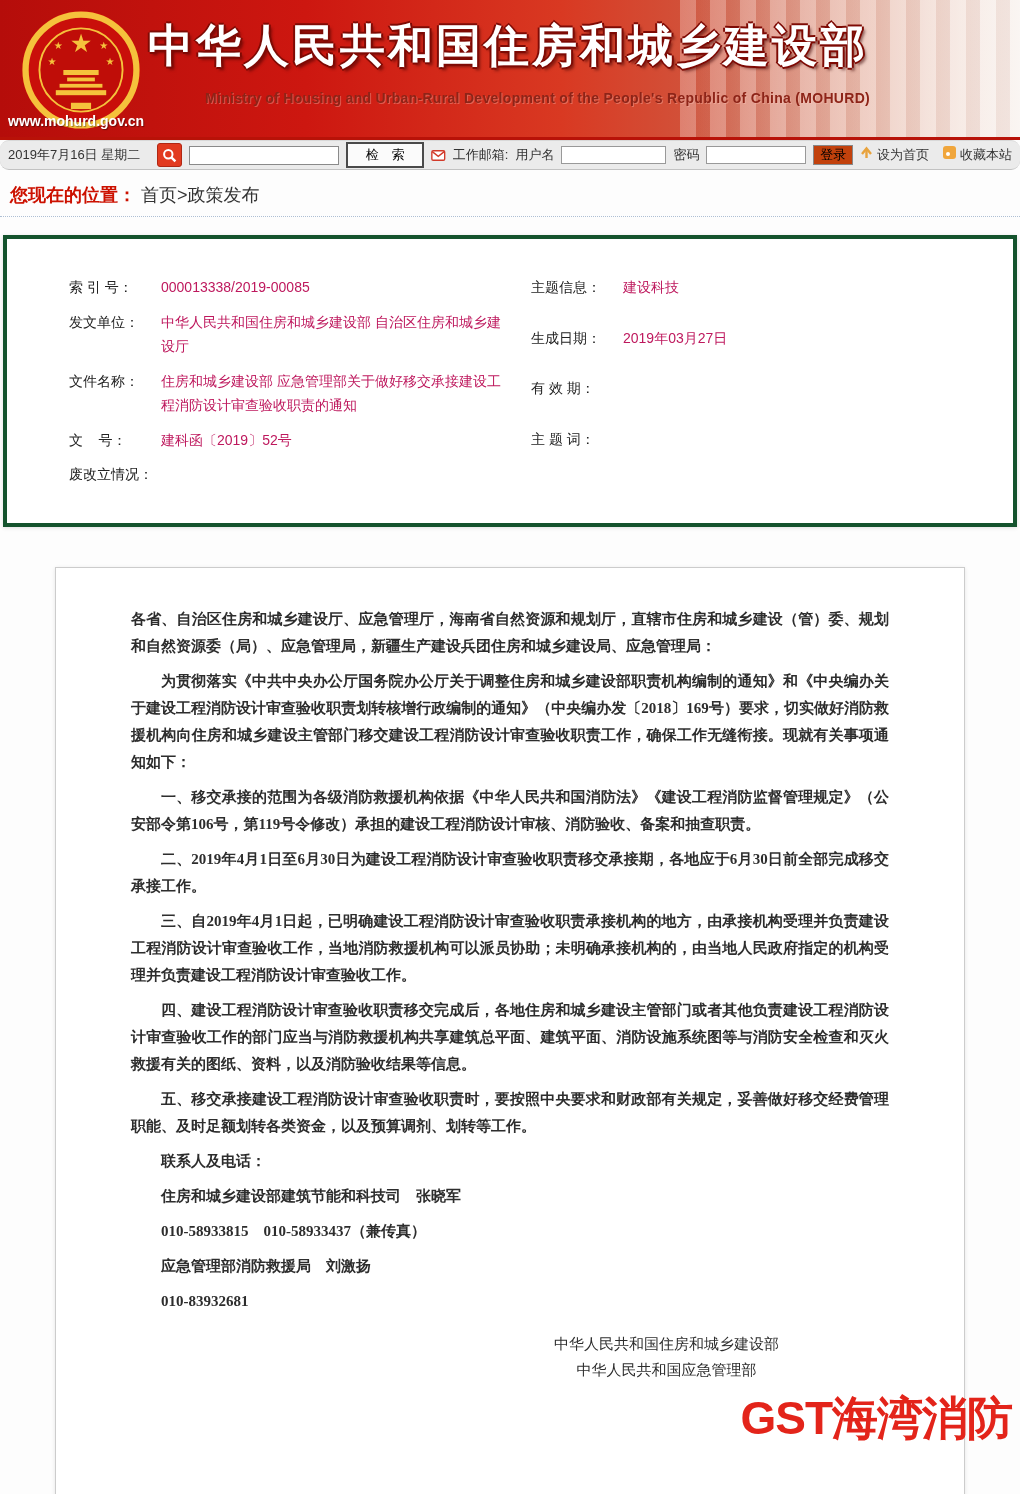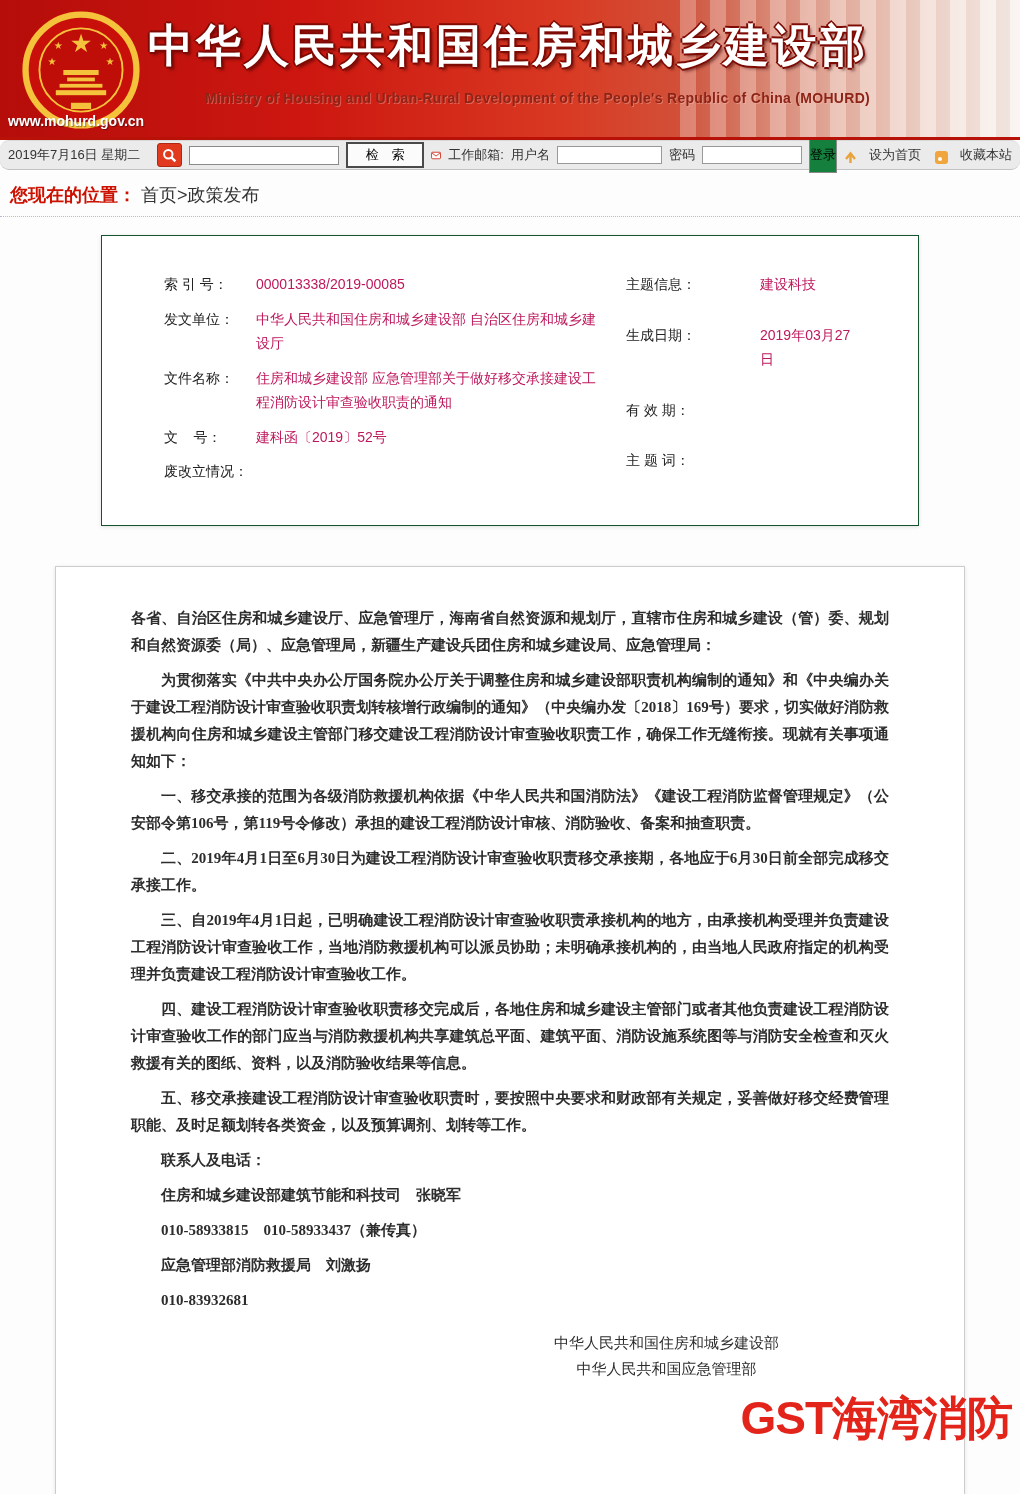--- a/index.html
+++ b/index.html
@@ -29,38 +29,38 @@
     display:flex; align-items:center; padding:0 8px; font-size:13px; color:#333; gap:7px;border-radius:9px; }
   .tb-date { margin-right:10px; white-space:nowrap; }
   .tb-mag { width:25px; height:24px; background:#e23a1f; border:1px solid #b02713; border-radius:3px;
     display:flex; align-items:center; justify-content:center; cursor:pointer; flex:none; }
   .tb-search-input { width:150px; height:19px; border:1px solid #8a8a8a; background:#fff; }
   .tb-search-btn { min-width:78px; height:26px; border:2px solid #4a4a4a; background:#fbfbfb;
     font-size:13px; cursor:pointer; font-weight:normal; }
   .tb-label { white-space:nowrap; }
   .tb-input { width:105px; height:18px; border:1px solid #999; background:#fff; }
   .tb-input.pwd { width:100px; }
-  .tb-login { width:46px; height:36px; border:1px solid #888; background:#15803d; font-size:13px; cursor:pointer; }
+  .tb-login { width:46px; height:20px; border:1px solid #888; background:#c2410c; font-size:13px; cursor:pointer; }
   .tb-right { margin-left:auto; display:flex; align-items:center; gap:14px; white-space:nowrap; }
-  .tb-link { display:flex; align-items:flex-end; gap:12px; cursor:pointer; color:#333; }
+  .tb-link { display:flex; align-items:flex-start; gap:4px; cursor:pointer; color:#333; }
   .fav-ico { width:13px; height:13px; background:#f0a63c; border-radius:3px; position:relative; flex:none; }
   .fav-ico::after { content:""; position:absolute; left:3px; bottom:3px; width:4px; height:4px;
     background:#fff; border-radius:50%; }
 
   
   .breadcrumb { padding:13px 10px 9px; font-size:18px; border-bottom:1px dotted #aebfd4; }
   .bc-label { color:#cc1100; font-weight:bold; }
   .bc-path { color:#333; cursor:pointer; }
 
   
-  .meta-card { width:818px; margin:18px auto 0; background:#fff; border:1px solid #14532d;
+  .meta-card { width:1014px; margin:18px auto 0; background:#fff; border:4px solid #14532d;
     box-shadow:0 1px 4px rgba(0,0,0,.12); padding:36px 30px 26px 62px; min-height:235px;
     display:grid; grid-template-columns:462px 1fr; font-size:14px; }
   .meta-row { display:flex; margin-bottom:10px; line-height:1.75; }
-  .meta-col-right .meta-row { margin-bottom:26px;gap:42px; }
+  .meta-col-right .meta-row { margin-bottom:26px; }
   .m-label { flex:none; width:92px; white-space:pre; color:#222; }
   .m-value { flex:1; color:#be185d; padding-right:24px; }
 
   
   .doc-card { position:relative; width:910px; height:988px; margin:40px auto 0; background:#fff;
     border:1px solid #ccc; box-shadow:0 1px 4px rgba(0,0,0,.1); padding:38px 75px 10px; overflow:hidden;
     font-family:"Liberation Serif", serif; color:#2d2d2d; }
   .doc-title { text-align:center; font-size:24px; font-weight:bold; line-height:1.55;
     letter-spacing:4px; color:#1f1f1f; margin-bottom:36px; }
   .doc-body p { font-size:15px; line-height:1.8; margin-bottom:8px; text-align:justify;font-weight:bold; }

